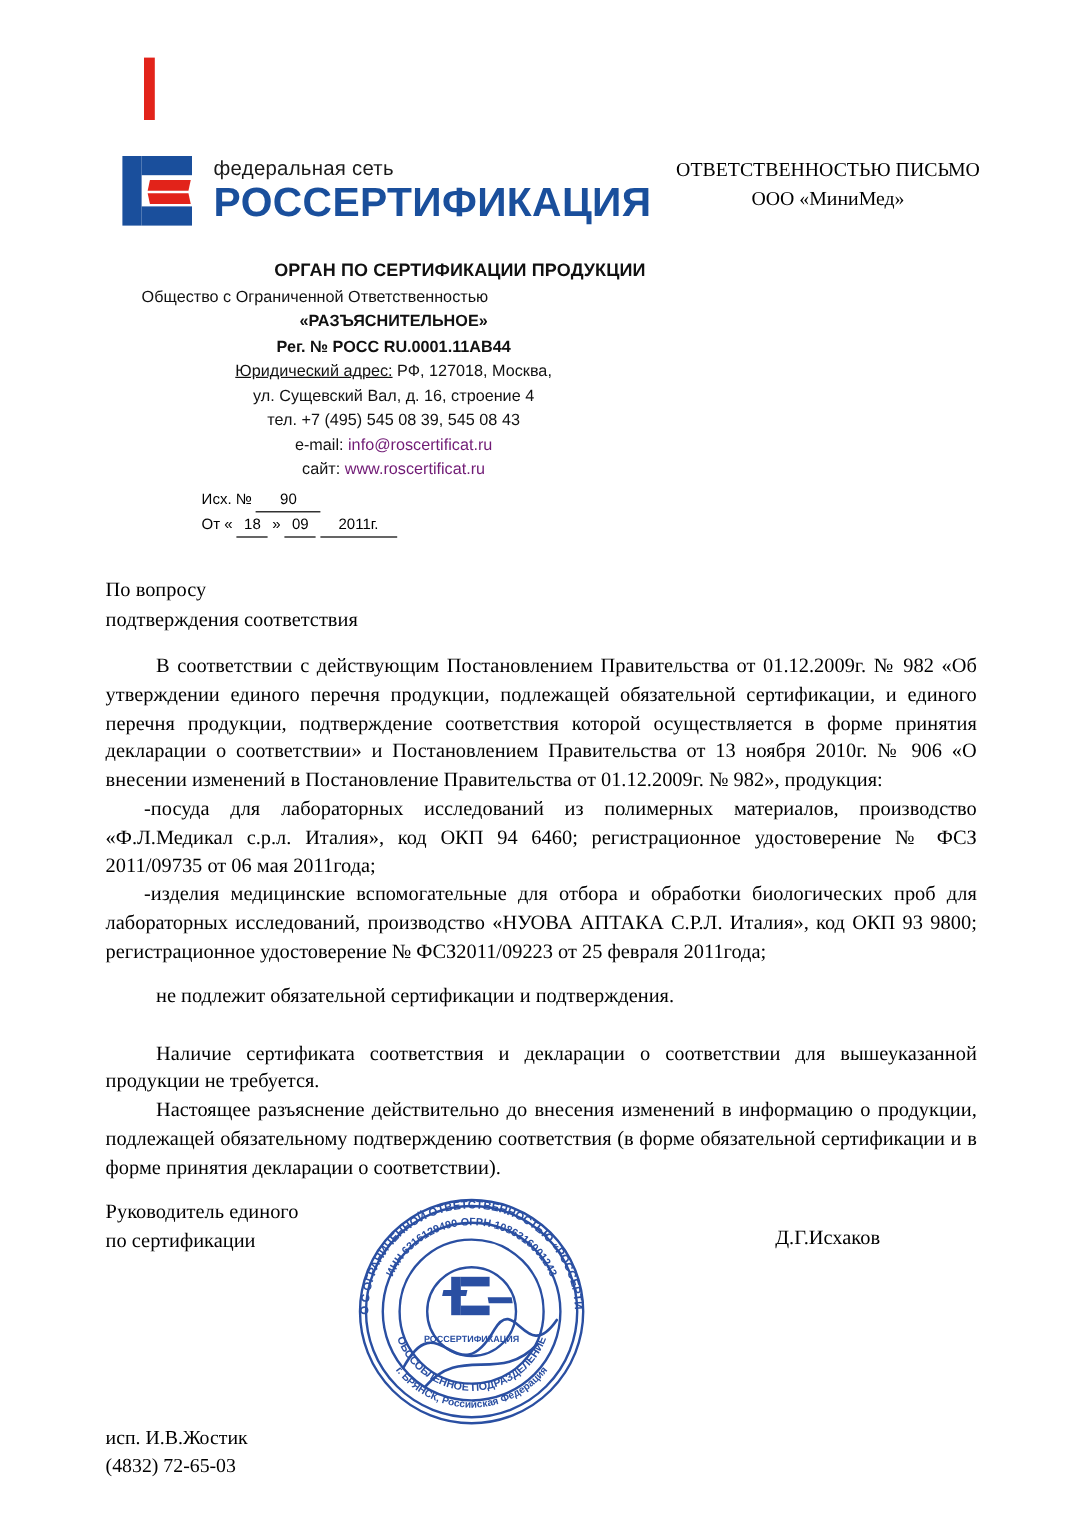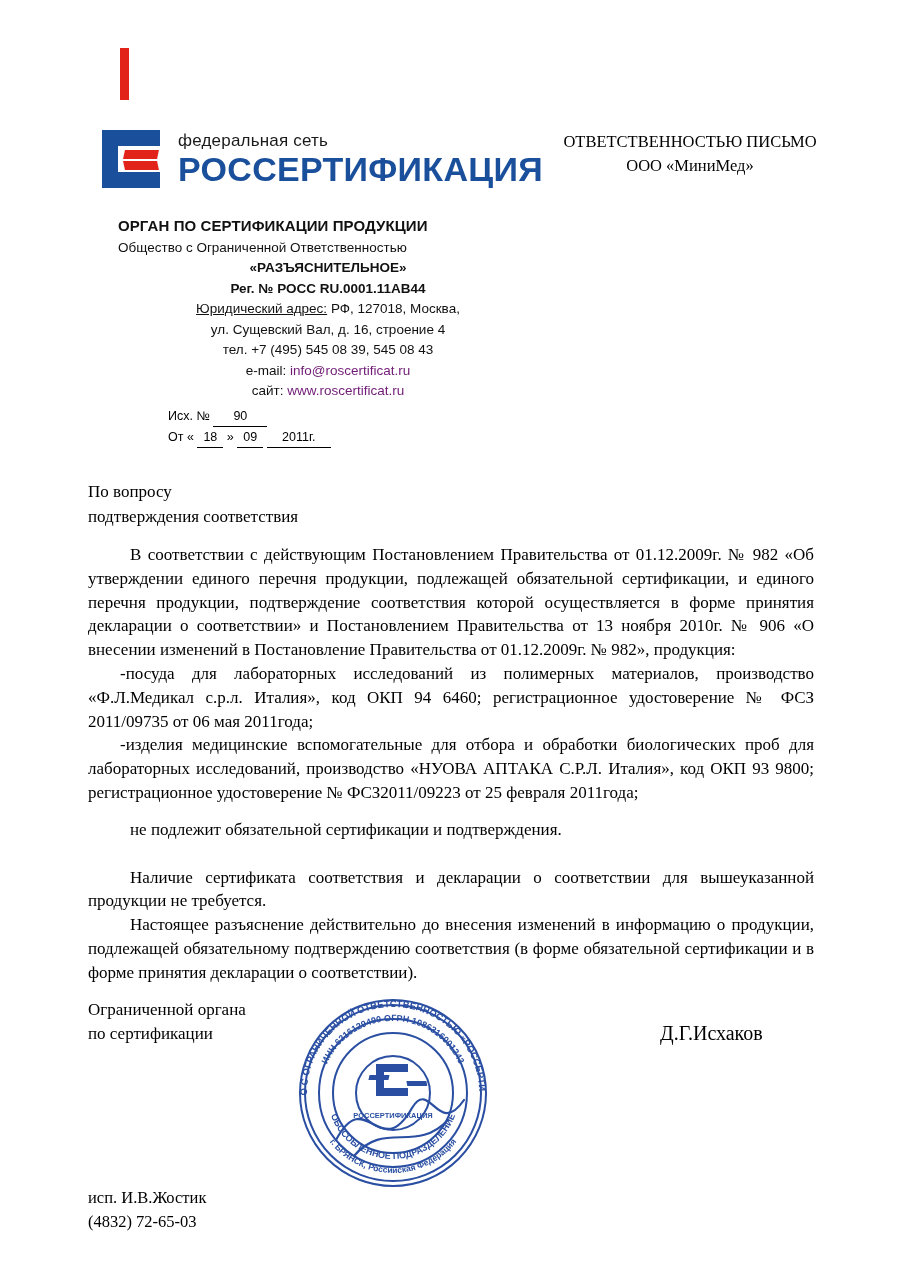--- a/index.html
+++ b/index.html
@@ -116,20 +116,21 @@
     font-family: "Liberation Sans", sans-serif;
     font-size: 13.5px;
     line-height: 1.52;
     color: #111;
   }
   .org-line { white-space: nowrap; }
   .org-title {
     font-weight: bold;
     font-size: 15px;
     letter-spacing: .1px;
+    text-align: right;
   }
   .org-c { text-align: center; }
   .org-bold { font-weight: bold; }
   .u { text-decoration: underline; }
   .link { color: #701a75; }
 
   
   .ref-block {
     position: absolute;
     left: 168px;
@@ -189,23 +190,23 @@
   
   .sig-left {
     position: absolute;
     left: 88px;
     top: 998px;
     font-size: 17px;
     line-height: 1.42;
   }
   .sig-name {
     position: absolute;
-    left: 660px;
+    left: 646px;
     top: 1022px;
-    font-size: 20px;
+    font-size: 17px;
   }
   .executor {
     position: absolute;
     left: 88px;
     top: 1186px;
     font-size: 16.5px;
     line-height: 1.45;
   }
 
   
@@ -287,21 +288,21 @@
   <div class="body-text">
     <p class="p-indent">В соответствии с действующим Постановлением Правительства от 01.12.2009г. № 982 «Об утверждении единого перечня продукции, подлежащей обязательной сертификации, и единого перечня продукции, подтверждение соответствия которой осуществляется в форме принятия декларации о соответствии» и Постановлением Правительства от 13 ноября 2010г. № 906 «О внесении изменений в Постановление Правительства от 01.12.2009г. № 982», продукция:</p>
     <p class="p-dash">-посуда для лабораторных исследований из полимерных материалов, производство «Ф.Л.Медикал с.р.л. Италия», код ОКП 94 6460; регистрационное удостоверение № ФСЗ 2011/09735 от 06 мая 2011года;</p>
     <p class="p-dash">-изделия медицинские вспомогательные для отбора  и обработки биологических проб для лабораторных исследований, производство «НУОВА АПТАКА С.Р.Л. Италия», код ОКП 93 9800; регистрационное удостоверение № ФСЗ2011/09223 от 25 февраля 2011года;</p>
     <p class="p-indent p-gap" style="margin-top:24px">не подлежит обязательной сертификации и подтверждения.</p>
     <p class="p-indent" style="margin-top:24px">Наличие сертификата соответствия и декларации о соответствии для вышеуказанной продукции не требуется.</p>
     <p class="p-indent">Настоящее разъяснение действительно до внесения изменений в информацию о продукции, подлежащей обязательному подтверждению соответствия (в форме обязательной сертификации и в форме принятия декларации о соответствии).</p>
   </div>
 
   <div class="sig-left">
-    <div>Ограниченной органа</div>
+    <div>Руководитель единого</div>
     <div>по сертификации</div>
   </div>
   <div class="sig-name">Д.Г.Исхаков</div>
 
   <div class="executor">
     <div>исп. И.В.Жостик</div>
     <div>(4832) 72-65-03</div>
   </div>
 
   <div class="stamp">

